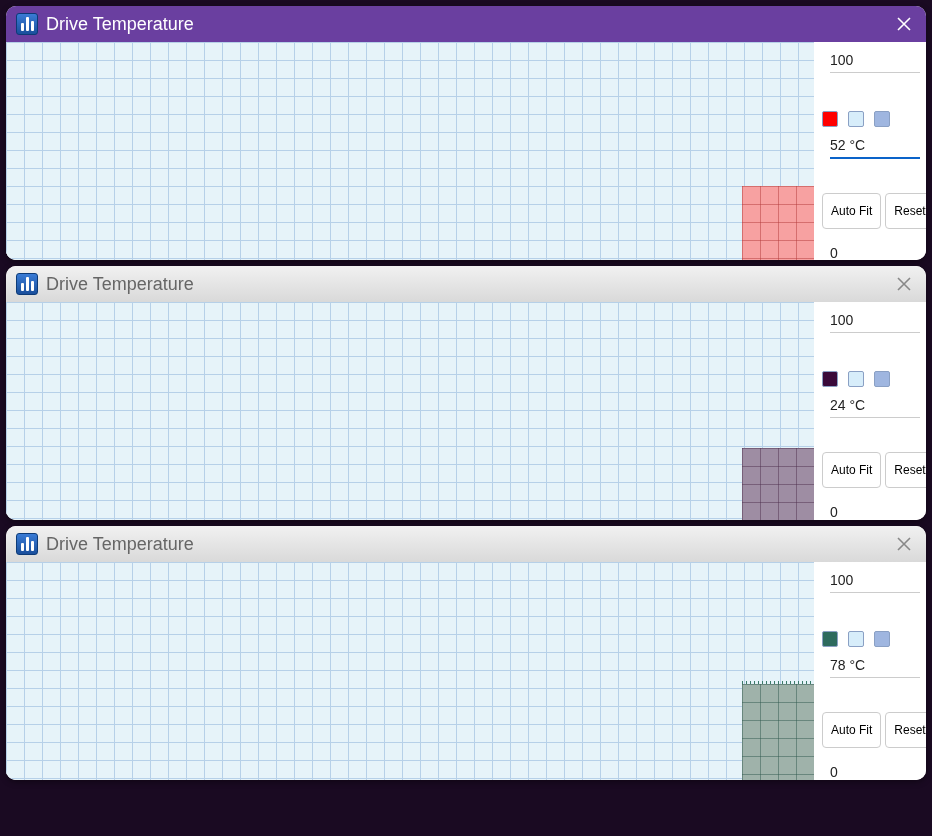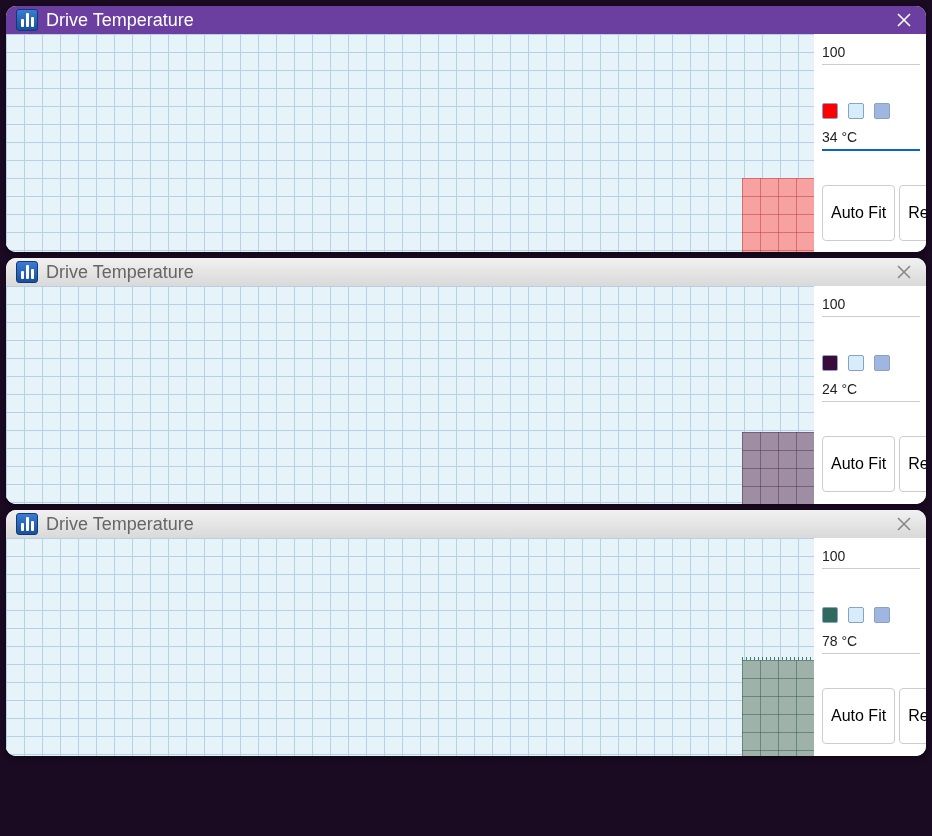--- a/index.html
+++ b/index.html
@@ -15,21 +15,21 @@
   .panel {
     border-radius: 10px;
     overflow: hidden;
     margin-bottom: 6px;
     box-shadow: 0 2px 6px rgba(0,0,0,0.4);
     background: #fff;
   }
   .titlebar {
     display: flex;
     align-items: center;
-    height: 28px;
+    height: 36px;
     padding: 0 10px;
     font-size: 18px;
     color: #fff;
   }
   .titlebar.inactive {
     background: linear-gradient(#f1f1f1, #d9d9d9);
     color: #666;
   }
   .titlebar.active {
     background: #6a3fa0;
@@ -122,37 +122,38 @@
     padding: 6px 6px 6px 8px;
     display: flex;
     flex-direction: column;
     font-size: 14px;
   }
   .field {
     border: none;
     border-bottom: 1px solid #ccc;
     padding: 4px 0;
     margin-bottom: 4px;
+    margin-left: 8px;
   }
   .field.focused { border-bottom: 2px solid #0a63c9; }
   .spacer { flex: 0 0 30px; }
   .swatches { display: flex; gap: 10px; margin: 4px 0 6px 0; }
   .swatch {
     width: 16px; height: 16px;
     border: 1px solid #8aa0c4;
     border-radius: 2px;
     cursor: pointer;
   }
   .btnrow { display: flex; gap: 4px; margin: 30px 0 12px 0; }
   .btn {
     border: 1px solid #ccc;
     border-radius: 4px;
     background: #fff;
-    padding: 18px 8px;
-    font-size: 16px;
+    padding: 10px 8px;
+    font-size: 12px;
     cursor: pointer;
     white-space: nowrap;
   }
 </style>
 </head>
 <body>
 
 <div class="panel">
   <div class="titlebar active">
     <div class="appicon">
@@ -175,21 +176,21 @@
         </div>
     </div>
     <div class="sidebar">
       <div class="field">100</div>
       <div class="spacer"></div>
       <div class="swatches">
         <div class="swatch" style="background:#ff0000"></div>
         <div class="swatch" style="background:#d7edfa"></div>
         <div class="swatch" style="background:#9fb6e0"></div>
       </div>
-      <div class="field focused">34 °C</div>
+      <div class="field focused">52 °C</div>
       <div class="btnrow">
         <button class="btn">Auto Fit</button>
         <button class="btn">Reset</button>
       </div>
       <div class="field" style="border-bottom:none">0</div>
     </div>
   </div>
 </div>
 
 <div class="panel">

